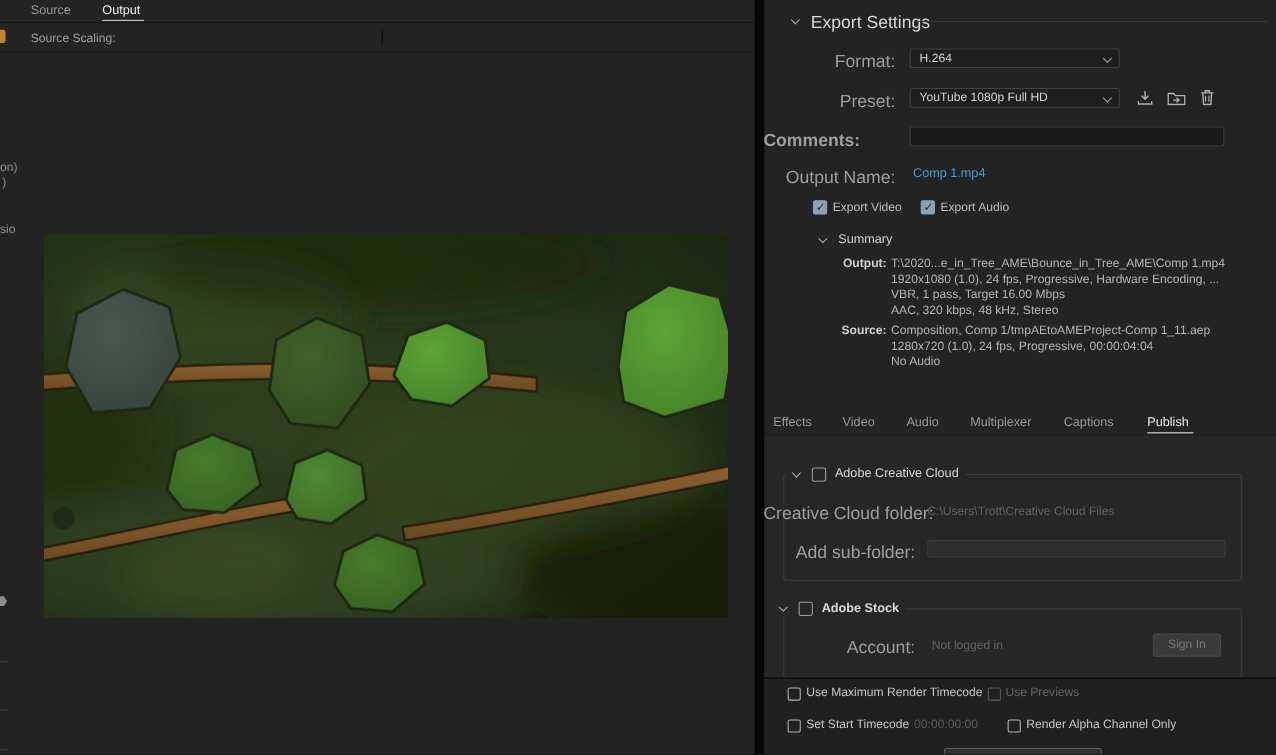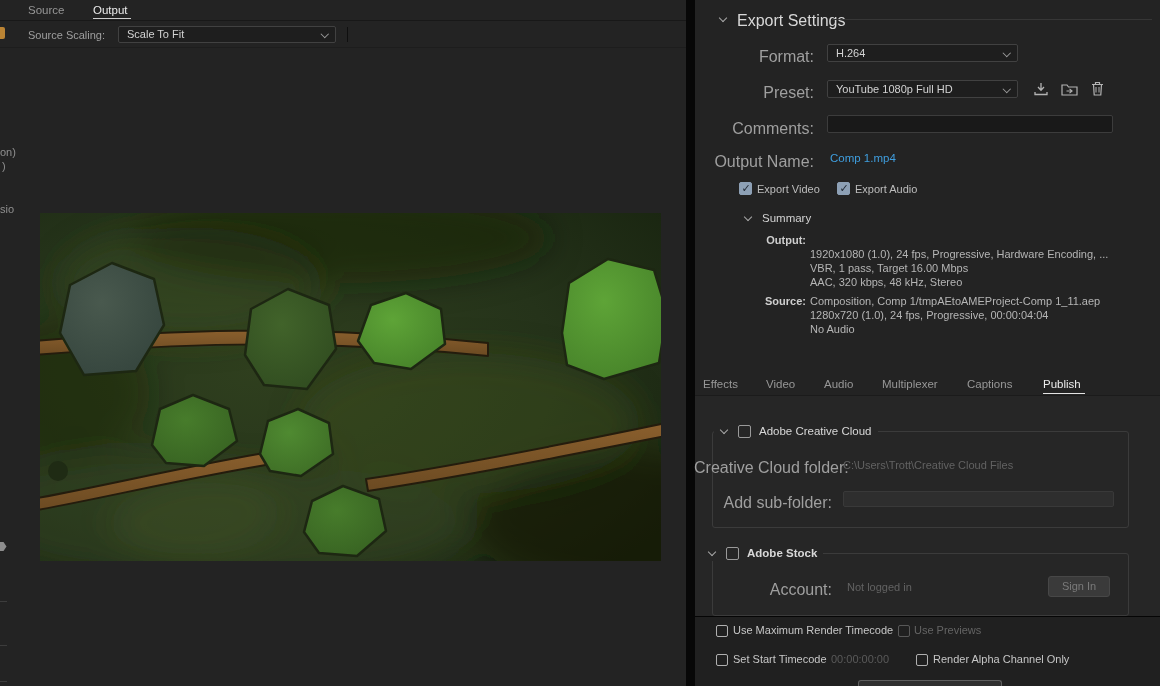--- a/index.html
+++ b/index.html
@@ -50,24 +50,20 @@
 
   <div class="abs" style="left:0;top:0;width:686px;height:686px;background:#232323;"></div>
   <div class="abs" style="left:0;top:20px;width:686px;height:1px;background:#181818;"></div>
   <div class="abs" style="left:0;top:47px;width:686px;height:1px;background:#1d1d1d;"></div>
 
   <span class="tab" style="left:28px;top:4px;">Source</span>
   <span class="tab active" style="left:93px;top:4px;">Output</span>
   <div class="abs" style="left:93px;top:18px;width:38px;height:1px;background:#cdcdcd;"></div>
 
   <span class="lbl" style="left:28px;top:29px;">Source Scaling:</span>
-  <div class="field" style="left:118px;top:26px;width:218px;height:17px;">
-    <span>Scale To Fit</span>
-    <span class="fchev"></span>
-  </div>
   <div class="abs" style="left:347px;top:27px;width:1px;height:15px;background:#0f0f0f;"></div>
 
   <div class="abs" style="left:0;top:27px;width:5px;height:12px;background:#bb8434;border-radius:0 2px 2px 0;"></div>
   <span class="frag" style="left:0;top:146px;">on)</span>
   <span class="frag" style="left:2px;top:160px;">)</span>
   <span class="frag" style="left:0;top:203px;">sio</span>
   <svg class="abs" style="left:0;top:540px;" width="7" height="13">
       <path d="M0 2 h3.5 l3 4.5 -3 4.5 H0 Z" fill="#8d8d8d"></path>
     </svg>
   <div class="abs" style="left:0;top:601px;width:7px;height:1px;background:#3c3c3c;"></div>
@@ -161,35 +157,36 @@
   </svg>
   <svg class="abs" style="left:1061px;top:82px;" width="17" height="14" viewBox="0 0 17 14">
     <path d="M1 3 h5 l1.5 2 H16 v8 H1 Z" stroke="#b3b3b3" fill="none" stroke-width="1.2"></path>
     <path d="M5.5 9 h5 M8.5 6.8 l2.6 2.2 -2.6 2.2" stroke="#b3b3b3" fill="none" stroke-width="1.1"></path>
   </svg>
   <svg class="abs" style="left:1091px;top:81px;" width="13" height="15" viewBox="0 0 13 15">
     <path d="M1 3.5 h11 M4.5 3.5 V1.5 h4 v2 M2.5 3.5 l.7 10.5 h6.6 l.7-10.5" stroke="#b3b3b3" stroke-width="1.2" fill="none"></path>
     <path d="M5 6 v5.5 M8 6 v5.5" stroke="#b3b3b3" stroke-width="1" fill="none"></path>
   </svg>
 
-  <span class="rlbl" style="left:694px;top:120px;width:120px;">Comments:</span>
+  <span class="rlbl" style="left:662px;top:120px;width:120px;font-weight:bold;">Comments:</span>
   <input class="input" type="text" style="left: 827px; top: 115px; width: 286px; height: 18px;" value="">
 
   <span class="rlbl" style="left:694px;top:153px;width:120px;">Output Name:</span>
   <span class="link" style="left:830px;top:152px;text-align:right;">Comp 1.mp4</span>
 
   <div class="cb checked" style="left:739px;top:182px;width:13px;height:13px;"></div>
   <span class="cblbl" style="left:757px;top:183px;color:#bdbdbd;">Export Video</span>
   <div class="cb checked" style="left:837px;top:182px;width:13px;height:13px;"></div>
   <span class="cblbl" style="left:855px;top:183px;color:#bdbdbd;">Export Audio</span>
 
   <span class="chev" style="left:744px;top:213px;"></span>
   <span class="abs" style="left:762px;top:212px;font-size:11.5px;color:#d2d2d2;white-space:nowrap;">Summary</span>
 
   <span class="sumlbl" style="left:694px;top:234px;width:112px;">Output:</span>
+  <span class="sum" style="left:810px;top:234px;">T:\2020...e_in_Tree_AME\Bounce_in_Tree_AME\Comp 1.mp4</span>
   <span class="sum" style="left:810px;top:248px;">1920x1080 (1.0), 24 fps, Progressive, Hardware Encoding, ...</span>
   <span class="sum" style="left:810px;top:262px;">VBR, 1 pass, Target 16.00 Mbps</span>
   <span class="sum" style="left:810px;top:276px;">AAC, 320 kbps, 48 kHz, Stereo</span>
   <span class="sumlbl" style="left:694px;top:295px;width:112px;">Source:</span>
   <span class="sum" style="left:810px;top:295px;">Composition, Comp 1/tmpAEtoAMEProject-Comp 1_11.aep</span>
   <span class="sum" style="left:810px;top:309px;">1280x720 (1.0), 24 fps, Progressive, 00:00:04:04</span>
   <span class="sum" style="left:810px;top:323px;">No Audio</span>
 
   <div class="abs" style="left:695px;top:372px;width:465px;height:24px;background:#232323;border-bottom:1px solid #1b1b1b;box-sizing:border-box;"></div>
   <span class="tab" style="left:703px;top:378px;">Effects</span>

